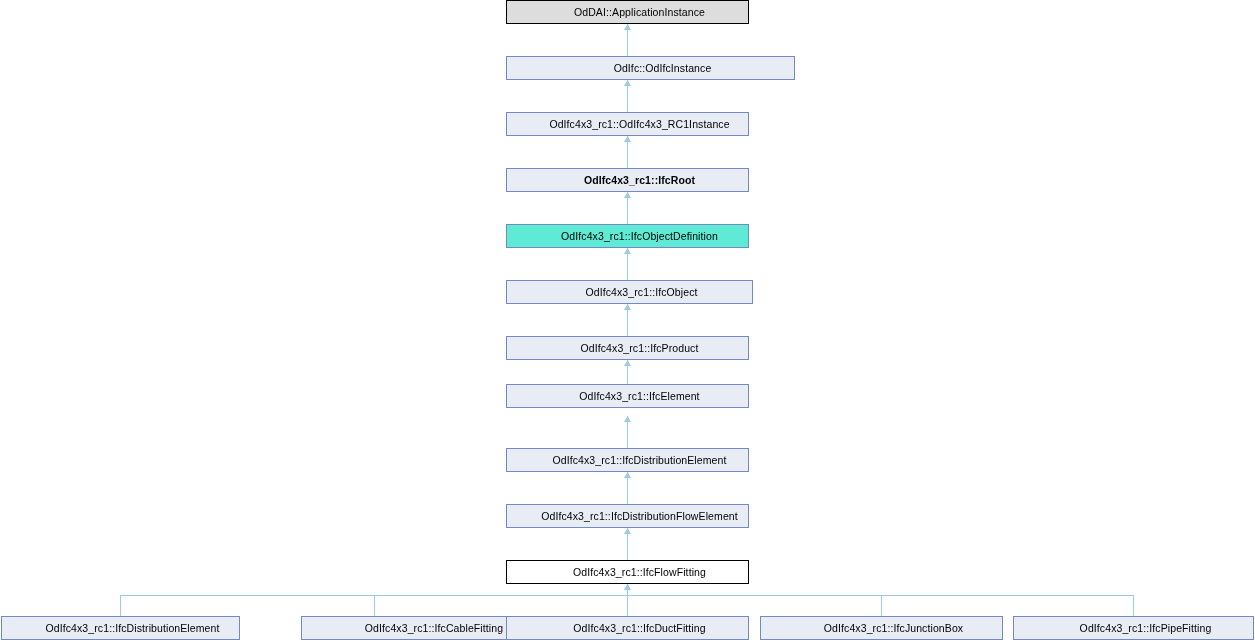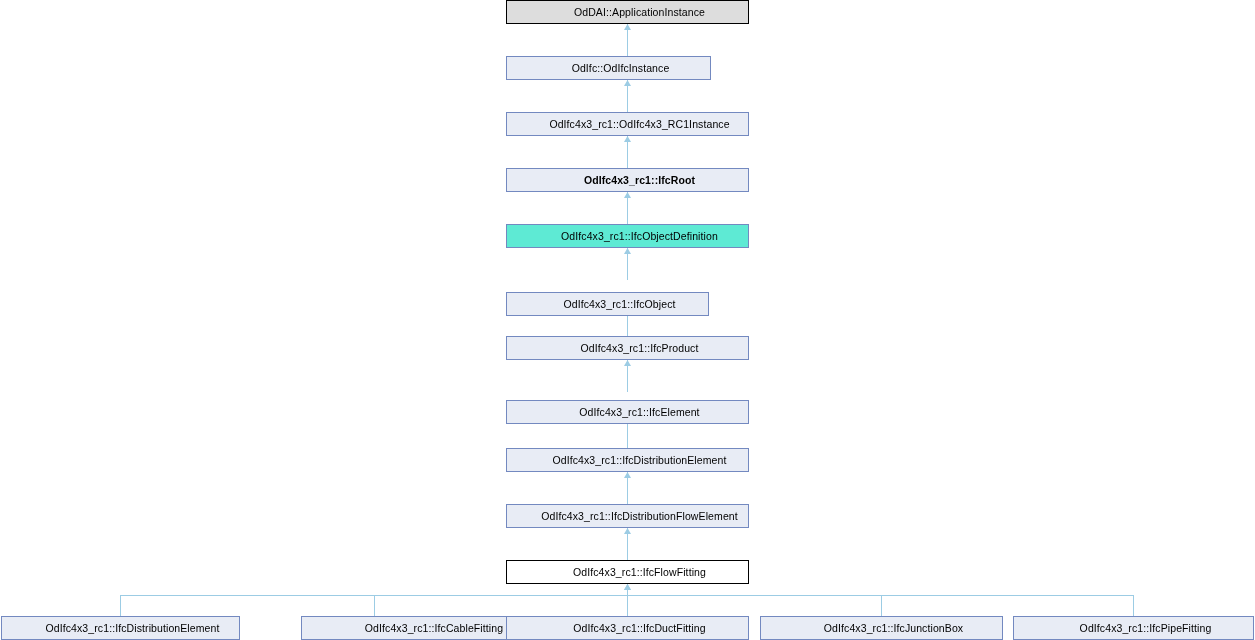--- a/index.html
+++ b/index.html
@@ -82,27 +82,27 @@
       <line x1="627.5" y1="584" x2="627.5" y2="595" stroke="#9ccce4" stroke-width="1" shape-rendering="crispEdges"></line>
       <polygon points="627.5,584 624,590 631,590" fill="#9ccce4"></polygon>
       <line x1="374" y1="616" x2="374" y2="595" stroke="#9ccce4" stroke-width="1" shape-rendering="crispEdges"></line>
       <line x1="627.5" y1="584" x2="627.5" y2="616" stroke="#9ccce4" stroke-width="1" shape-rendering="crispEdges"></line>
       <polygon points="627.5,584 624,590 631,590" fill="#9ccce4"></polygon>
       <line x1="881.5" y1="616" x2="881.5" y2="595" stroke="#9ccce4" stroke-width="1" shape-rendering="crispEdges"></line>
       <line x1="1133.5" y1="616" x2="1133.5" y2="595" stroke="#9ccce4" stroke-width="1" shape-rendering="crispEdges"></line>
     </svg>
   <div id="node-layer">
       <div class="node root" style="left: 506px; top: 0px; width: 243px; background: rgb(221, 221, 221); border-color: rgb(0, 0, 0);">OdDAI::ApplicationInstance</div>
-      <div class="node inherited" style="left: 506px; top: 56px; width: 205px; background: rgb(232, 236, 245); border-color: rgb(115, 137, 192);">OdIfc::OdIfcInstance</div>
+      <div class="node inherited" style="left: 506px; top: 56px; width: 289px; background: rgb(232, 236, 245); border-color: rgb(115, 137, 192);">OdIfc::OdIfcInstance</div>
       <div class="node inherited" style="left: 506px; top: 112px; width: 243px; background: rgb(232, 236, 245); border-color: rgb(115, 137, 192);">OdIfc4x3_rc1::OdIfc4x3_RC1Instance</div>
       <div class="node inherited" style="left: 506px; top: 168px; width: 243px; background: rgb(232, 236, 245); border-color: rgb(115, 137, 192); font-weight: bold;">OdIfc4x3_rc1::IfcRoot</div>
       <div class="node inherited" style="left: 506px; top: 224px; width: 243px; background: #5eead4; border-color: rgb(115, 137, 192);">OdIfc4x3_rc1::IfcObjectDefinition</div>
-      <div class="node inherited" style="left: 506px; top: 280px; width: 203px; background: rgb(232, 236, 245); border-color: rgb(115, 137, 192); margin-top: 12px;">OdIfc4x3_rc1::IfcObject</div>
+      <div class="node inherited" style="left: 506px; top: 280px; width: 247px; background: rgb(232, 236, 245); border-color: rgb(115, 137, 192);">OdIfc4x3_rc1::IfcObject</div>
       <div class="node inherited" style="left: 506px; top: 336px; width: 243px; background: rgb(232, 236, 245); border-color: rgb(115, 137, 192);">OdIfc4x3_rc1::IfcProduct</div>
-      <div class="node inherited" style="left: 506px; top: 400px; width: 243px; background: rgb(232, 236, 245); border-color: rgb(115, 137, 192);">OdIfc4x3_rc1::IfcElement</div>
+      <div class="node inherited" style="left: 506px; top: 384px; width: 243px; background: rgb(232, 236, 245); border-color: rgb(115, 137, 192);">OdIfc4x3_rc1::IfcElement</div>
       <div class="node inherited" style="left: 506px; top: 448px; width: 243px; background: rgb(232, 236, 245); border-color: rgb(115, 137, 192);">OdIfc4x3_rc1::IfcDistributionElement</div>
       <div class="node inherited" style="left: 506px; top: 504px; width: 243px; background: rgb(232, 236, 245); border-color: rgb(115, 137, 192);">OdIfc4x3_rc1::IfcDistributionFlowElement</div>
       <div class="node current" style="left: 506px; top: 560px; width: 243px; background: rgb(255, 255, 255); border-color: rgb(0, 0, 0);">OdIfc4x3_rc1::IfcFlowFitting</div>
       <div class="node inherited" style="left: 1px; top: 616px; width: 239px; background: rgb(232, 236, 245); border-color: rgb(115, 137, 192);">OdIfc4x3_rc1::IfcDistributionElement</div>
       <div class="node inherited" style="left: 253px; top: 616px; width: 242px; background: rgb(232, 236, 245); border-color: rgb(115, 137, 192); margin-left: 48px;">OdIfc4x3_rc1::IfcCableFitting</div>
       <div class="node inherited" style="left: 506px; top: 616px; width: 243px; background: rgb(232, 236, 245); border-color: rgb(115, 137, 192);">OdIfc4x3_rc1::IfcDuctFitting</div>
       <div class="node inherited" style="left: 760px; top: 616px; width: 243px; background: rgb(232, 236, 245); border-color: rgb(115, 137, 192);">OdIfc4x3_rc1::IfcJunctionBox</div>
       <div class="node inherited" style="left: 1013px; top: 616px; width: 241px; background: rgb(232, 236, 245); border-color: rgb(115, 137, 192);">OdIfc4x3_rc1::IfcPipeFitting</div>
     </div>
 </div>

